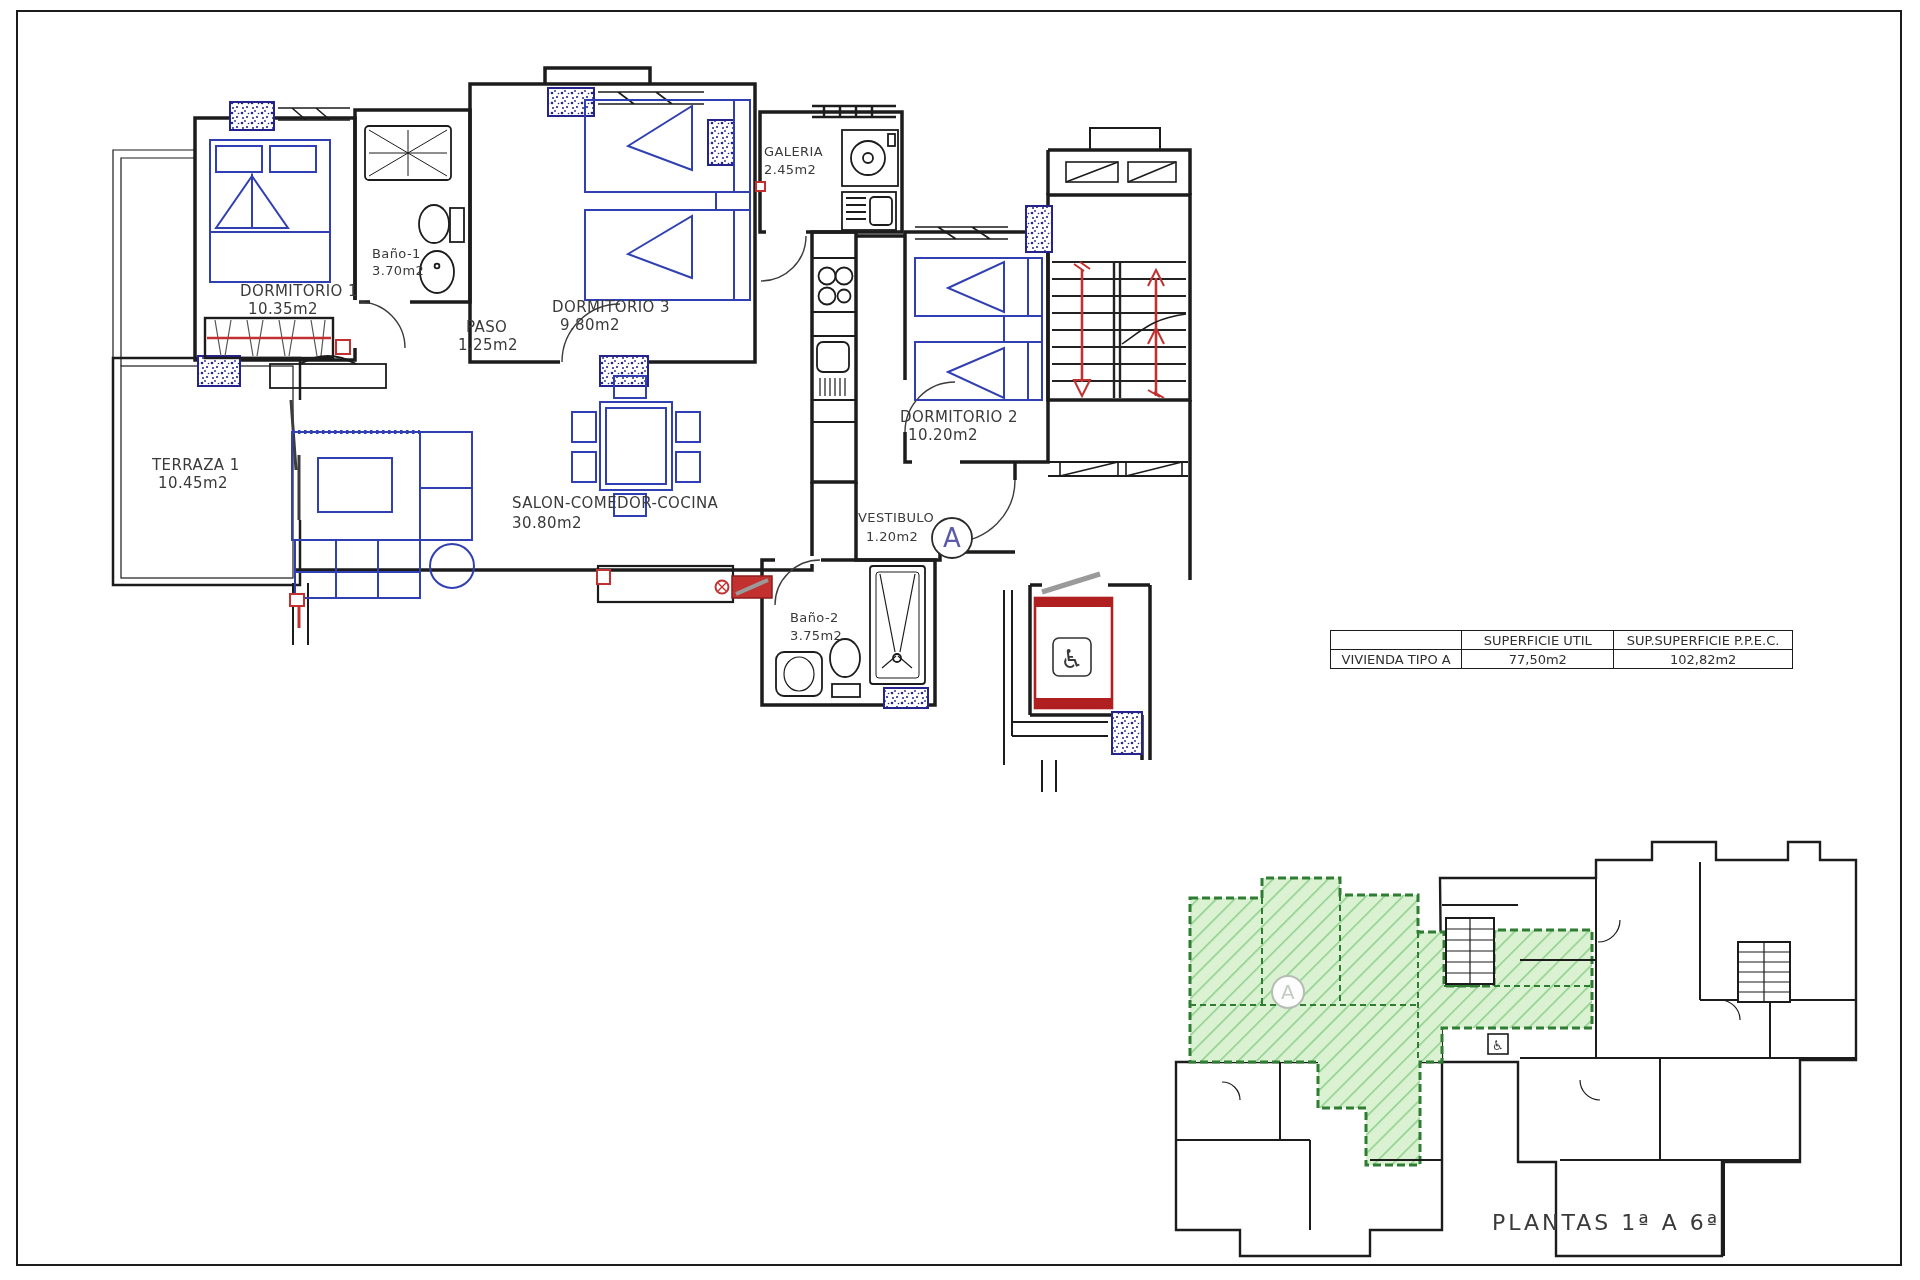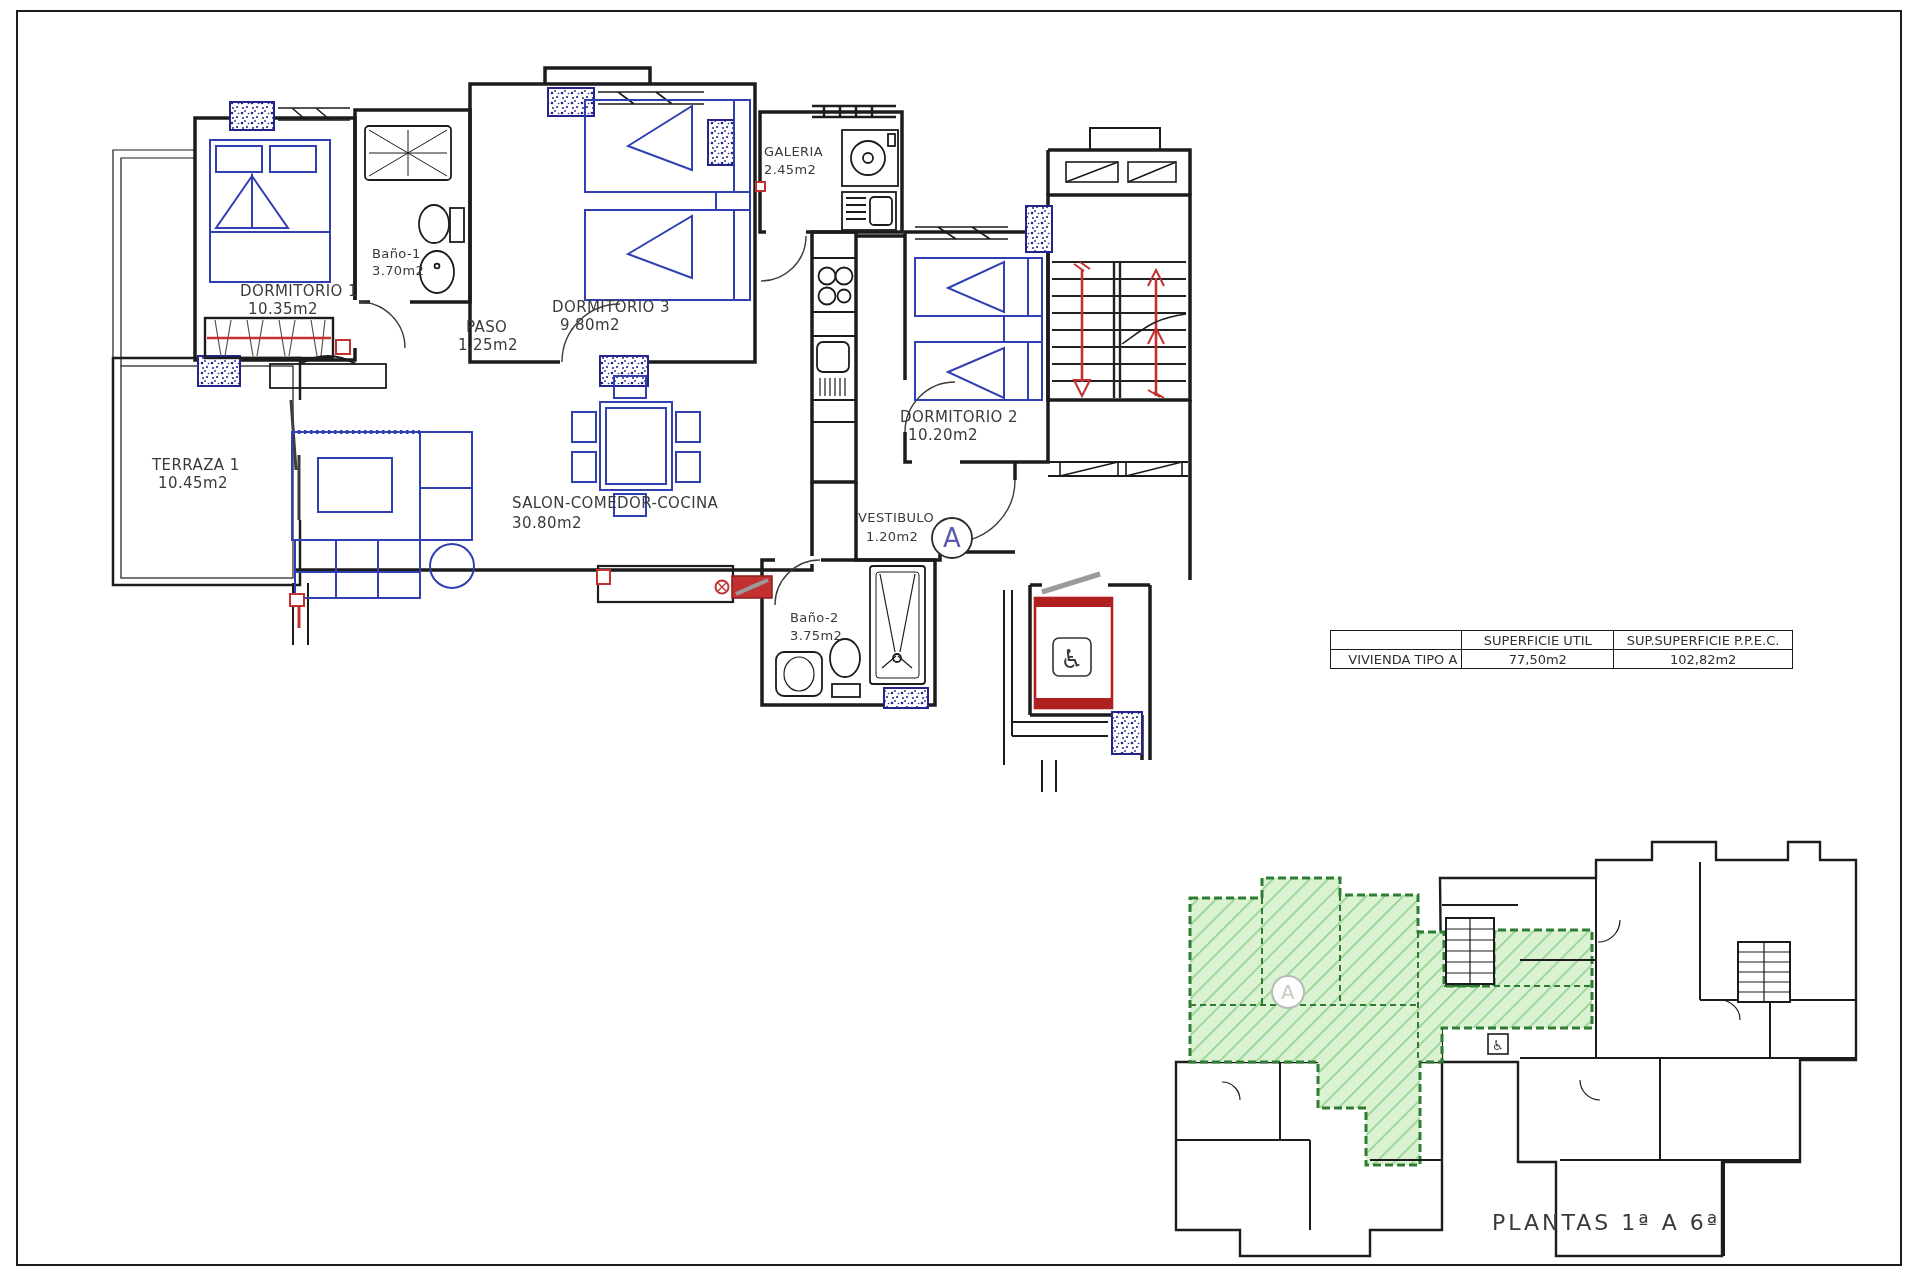--- a/index.html
+++ b/index.html
@@ -10,21 +10,21 @@
   svg text{font-family:"DejaVu Sans",sans-serif;fill:#3a3a3a;letter-spacing:.4px;}
   .roomlabel{font-size:15px;}
   .small{font-size:13px;}
   .aletter{font-size:26px;fill:#5a5aa8;}
   .aletter2{font-size:20px;fill:#c4ccc2;}
   .plantas{font-size:22px;letter-spacing:3px;fill:#3a3a3a;}
   
   .sumtable{position:absolute;left:1330px;top:630px;width:463px;border-collapse:collapse;
             font-size:13px;color:#2e2e2e;background:#fff;}
   .sumtable td{border:1.6px solid #1c1c1c;height:18px;padding:0 4px;text-align:center;white-space:nowrap;}
-  .sumtable td.lbl{text-align:right;}
+  .sumtable td.lbl{text-align:center;}
 </style>
 </head>
 <body>
 
 <div class="sheet">
   <div class="frame"></div>
 
   <svg width="1920" height="1280" viewBox="0 0 1920 1280">
     <defs>
       <pattern id="speckle" width="10" height="10" patternUnits="userSpaceOnUse">

